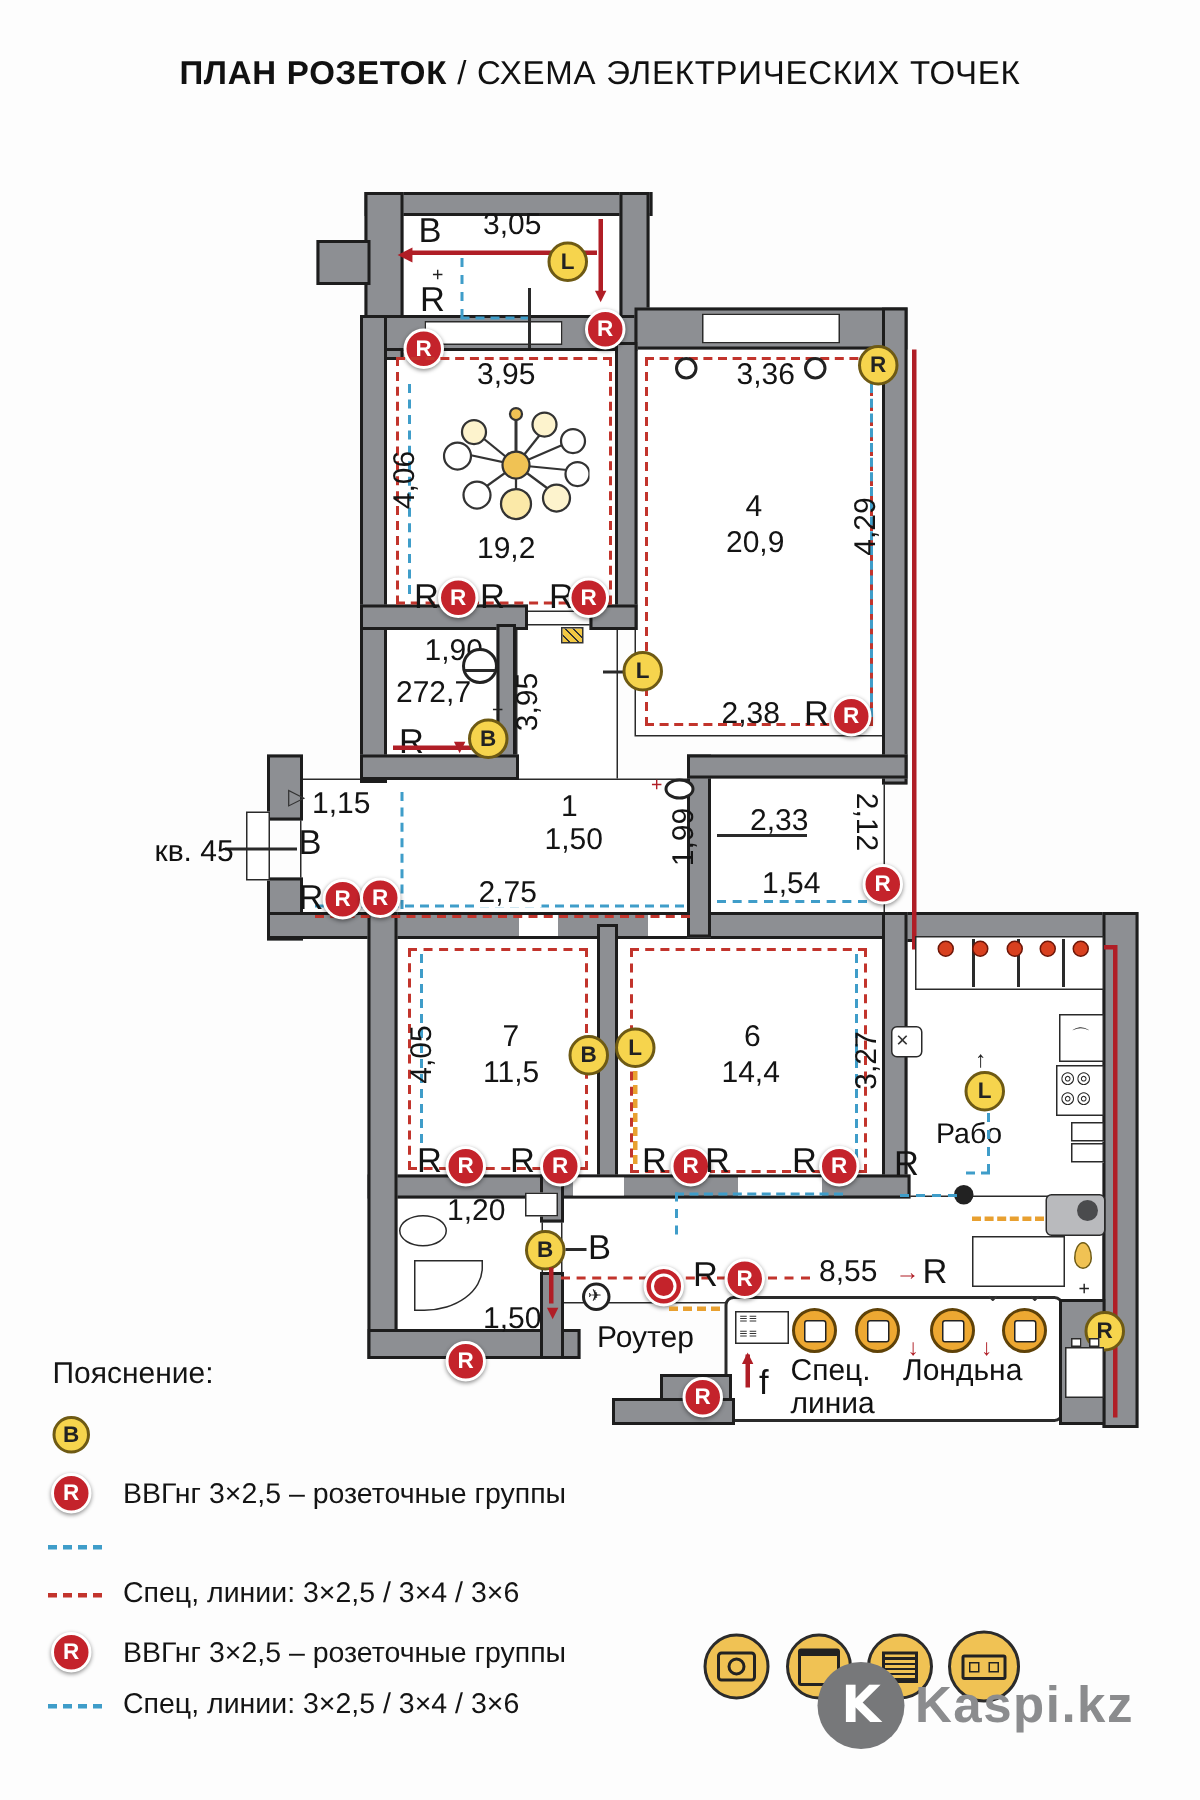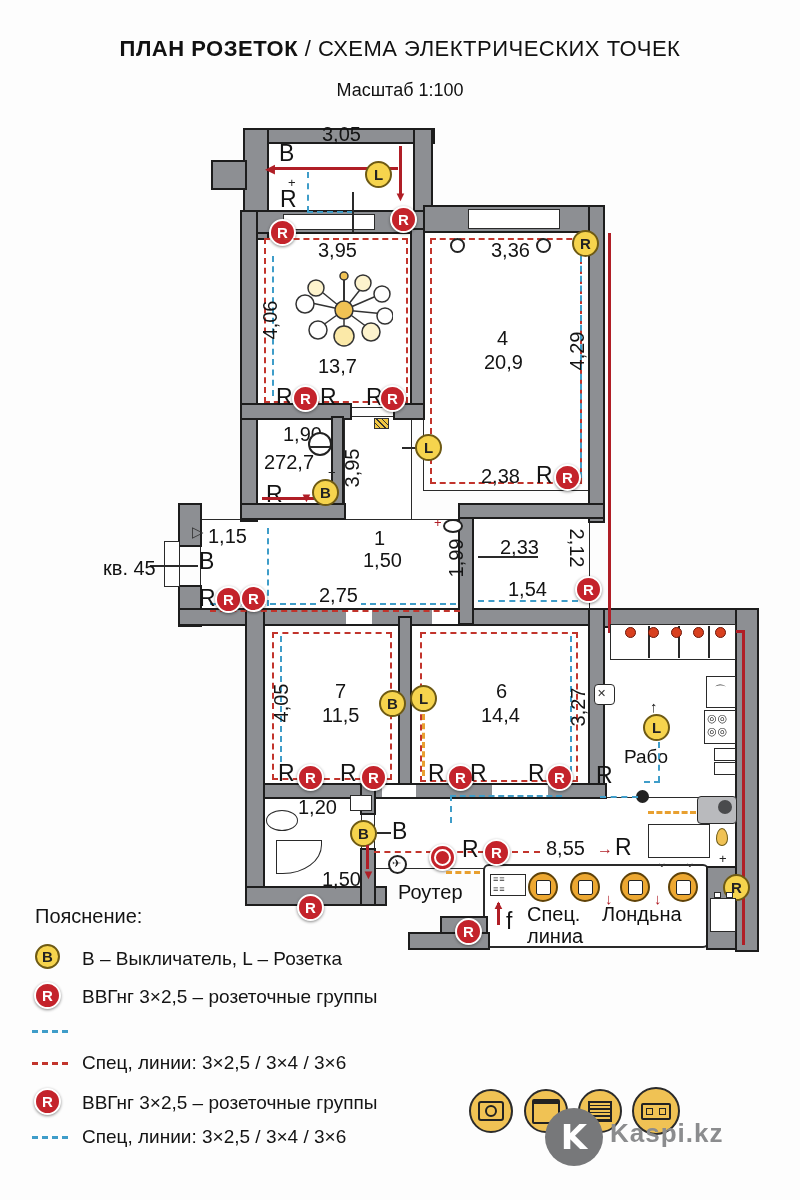--- a/index.html
+++ b/index.html
@@ -36,37 +36,36 @@
   .dot-red{width:11px;height:11px;border-radius:50%;background:#d8401f;border:1.5px solid #6d1608;}
   .light{width:15px;height:15px;border-radius:50%;background:#fff;border:2px solid #222;}
   .hatch{background:repeating-linear-gradient(45deg,#f2c843 0 3px,#333 3px 4px);border:1px solid #333;}
   
   .legtext{font-size:19px;white-space:nowrap;color:#141414;}
   .legdash-blue{width:36px;border-top:3px dashed #3f9dc9;}
   .legdash-red{width:36px;border-top:3px dashed #c2342c;}
   
   .ycirc{border-radius:50%;background:#f0c254;border:2.5px solid #2b2b2b;
          display:flex;align-items:center;justify-content:center;}
-  .brand{font-size:26px;font-weight:bold;color:#8b8c8e;letter-spacing:1px;}
+  .brand{font-size:34px;font-weight:bold;color:#8b8c8e;letter-spacing:1px;}
   .ocirc{width:30px;height:30px;border-radius:50%;background:#eda832;border:2px solid #5f4208;
          display:flex;align-items:center;justify-content:center;}
   .oglyph{width:13px;height:13px;background:#fff;border:1.5px solid #222;border-radius:2px;}
   h1{font-size:22px;margin:0;text-align:center;font-weight:normal;letter-spacing:.5px;}
   h1 b{font-weight:bold;}
 </style>
 </head>
 <body>
 
 <div id="stage">
 
   <h1 class="abs" style="left:0;top:36px;width:800px;">
     <b>ПЛАН РОЗЕТОК</b>
     <span>/ СХЕМА ЭЛЕКТРИЧЕСКИХ ТОЧЕК</span>
   </h1>
-  <div class="abs" style="left:0;top:80px;width:800px;text-align:center;font-size:18px;">Масштаб 1:100</div>
 
   <div class="abs room" style="left:267px;top:140px;width:150px;height:76px;"></div>
   <div class="abs room" style="left:256px;top:230px;width:157px;height:178px;"></div>
   <div class="abs room" style="left:423px;top:229px;width:168px;height:262px;"></div>
   <div class="abs room" style="left:256px;top:416px;width:78px;height:92px;"></div>
   <div class="abs room" style="left:344px;top:416px;width:68px;height:198px;"></div>
   <div class="abs room" style="left:200px;top:519px;width:260px;height:93px;"></div>
   <div class="abs room" style="left:472px;top:517px;width:118px;height:95px;"></div>
   <div class="abs room" style="left:263px;top:624px;width:137px;height:162px;"></div>
   <div class="abs room" style="left:410px;top:624px;width:180px;height:162px;"></div>
@@ -112,21 +111,21 @@
   <div class="abs wall" style="left:440px;top:916px;width:48px;height:32px;"></div>
   <div class="abs wall" style="left:408px;top:932px;width:82px;height:18px;"></div>
   <div class="abs wall" style="left:735px;top:608px;width:24px;height:344px;"></div>
   <div class="abs wall" style="left:706px;top:866px;width:31px;height:84px;"></div>
 
   <div class="abs redline" style="left:608px;top:233px;width:2.5px;height:399px;"></div>
   <div class="abs redline" style="left:608px;top:630px;width:136px;height:2.5px;"></div>
   <div class="abs redline" style="left:742px;top:630px;width:2.5px;height:315px;"></div>
 
   <div class="abs letter" style="left:279px;top:142px;">В</div>
-  <div class="abs dim big" style="left:322px;top:124px;text-align:right;">3,05</div>
+  <div class="abs dim big" style="left:322px;top:140px;text-align:right;">3,05</div>
   <div class="abs redline" style="left:274px;top:167px;width:124px;height:2.5px;"></div>
   <div class="abs arrow" style="left:265px;top:162px;">◀</div>
   <div class="abs arrow" style="left:288px;top:176px;color:#222;">+</div>
   <div class="abs redline" style="left:399px;top:146px;width:2.5px;height:48px;"></div>
   <div class="abs arrow" style="left:394px;top:190px;">▼</div>
   <div class="abs vdash-blue" style="left:307px;top:172px;height:40px;"></div>
   <div class="abs dash-blue" style="left:307px;top:211px;width:46px;"></div>
   <div class="abs letter" style="left:280px;top:188px;">R</div>
   <div class="abs blackline" style="left:352px;top:192px;width:2px;height:40px;"></div>
   <div class="abs badge yellow" style="left:365px;top:161px;">L</div>
@@ -153,21 +152,21 @@
     <circle cx="49" cy="42" r="9" fill="#f0c254" stroke="#333" stroke-width="1.5"></circle>
     <circle cx="10" cy="36" r="9" fill="#fff" stroke="#333" stroke-width="1.5"></circle>
     <circle cx="21" cy="20" r="8" fill="#fdf3cd" stroke="#333" stroke-width="1.5"></circle>
     <circle cx="68" cy="15" r="8" fill="#fdf3cd" stroke="#333" stroke-width="1.5"></circle>
     <circle cx="87" cy="26" r="8" fill="#fff" stroke="#333" stroke-width="1.5"></circle>
     <circle cx="90" cy="48" r="8" fill="#fff" stroke="#333" stroke-width="1.5"></circle>
     <circle cx="76" cy="64" r="9" fill="#fdf3cd" stroke="#333" stroke-width="1.5"></circle>
     <circle cx="49" cy="68" r="10" fill="#fbe9a8" stroke="#333" stroke-width="1.5"></circle>
     <circle cx="23" cy="62" r="9" fill="#fff" stroke="#333" stroke-width="1.5"></circle>
   </svg>
-  <div class="abs dim big" style="left:318px;top:356px;">13,7</div>
+  <div class="abs dim big" style="left:318px;top:356px;">19,2</div>
   <div class="abs letter" style="left:276px;top:386px;">R</div>
   <div class="abs badge red" style="left:292px;top:385px;">R</div>
   <div class="abs letter" style="left:320px;top:386px;">R</div>
   <div class="abs letter" style="left:366px;top:386px;">R</div>
   <div class="abs badge red" style="left:379px;top:385px;">R</div>
 
   <div class="abs dashrect" style="left:430px;top:238px;width:152px;height:246px;"></div>
   <div class="abs vdash-blue" style="left:580px;top:256px;height:222px;"></div>
   <div class="abs light" style="left:450px;top:238px;"></div>
   <div class="abs light" style="left:536px;top:238px;"></div>
@@ -330,21 +329,20 @@
   <div class="abs arrow" style="left:654px;top:891px;font-size:15px;">↓</div>
   <div class="abs small-label" style="left:602px;top:903px;font-size:20px;">Лондьна</div>
   <div class="abs badge yellow" style="left:723px;top:874px;">R</div>
   <div class="abs badge red" style="left:455px;top:918px;">R</div>
   <div class="abs whitebox" style="left:710px;top:898px;width:26px;height:34px;"></div>
   <div class="abs whitebox" style="left:714px;top:892px;width:7px;height:6px;"></div>
   <div class="abs whitebox" style="left:726px;top:892px;width:7px;height:6px;"></div>
 
   <div class="abs legtext" style="left:35px;top:905px;font-size:20px;">Пояснение:</div>
   <div class="abs badge yellow" style="left:35px;top:944px;width:25px;height:25px;">B</div>
-  <div class="abs legtext" style="left:82px;top:948px;">В – Выкличатель, L – Розетка</div>
   <div class="abs badge red" style="left:34px;top:982px;">R</div>
   <div class="abs legtext" style="left:82px;top:986px;">ВВГнг 3×2,5 – розеточные группы</div>
   <div class="abs legdash-blue" style="left:32px;top:1030px;"></div>
   <div class="abs legdash-red" style="left:32px;top:1062px;"></div>
   <div class="abs legtext" style="left:82px;top:1052px;">Спец, линии:  3×2,5 / 3×4 / 3×6</div>
   <div class="abs badge red" style="left:34px;top:1088px;">R</div>
   <div class="abs legtext" style="left:82px;top:1092px;">ВВГнг 3×2,5 – розеточные группы</div>
   <div class="abs legdash-blue" style="left:32px;top:1136px;"></div>
   <div class="abs legtext" style="left:82px;top:1126px;">Спец, линии:  3×2,5 / 3×4 / 3×6</div>
 

